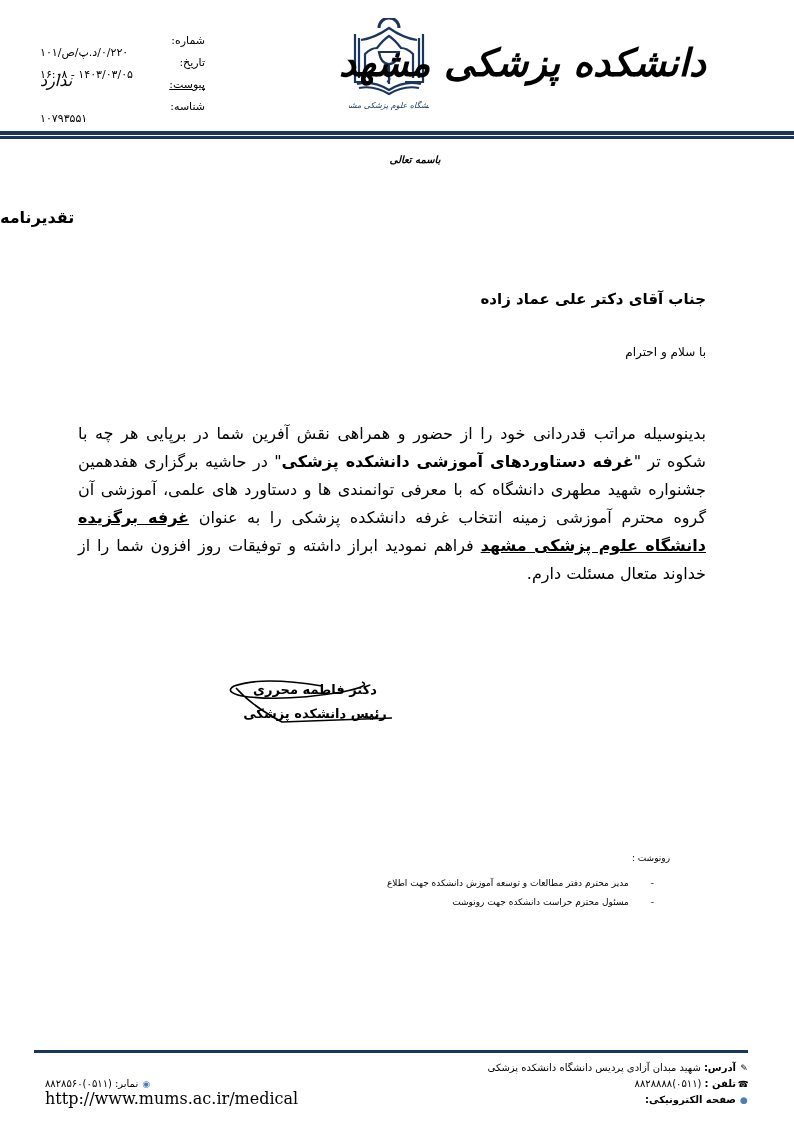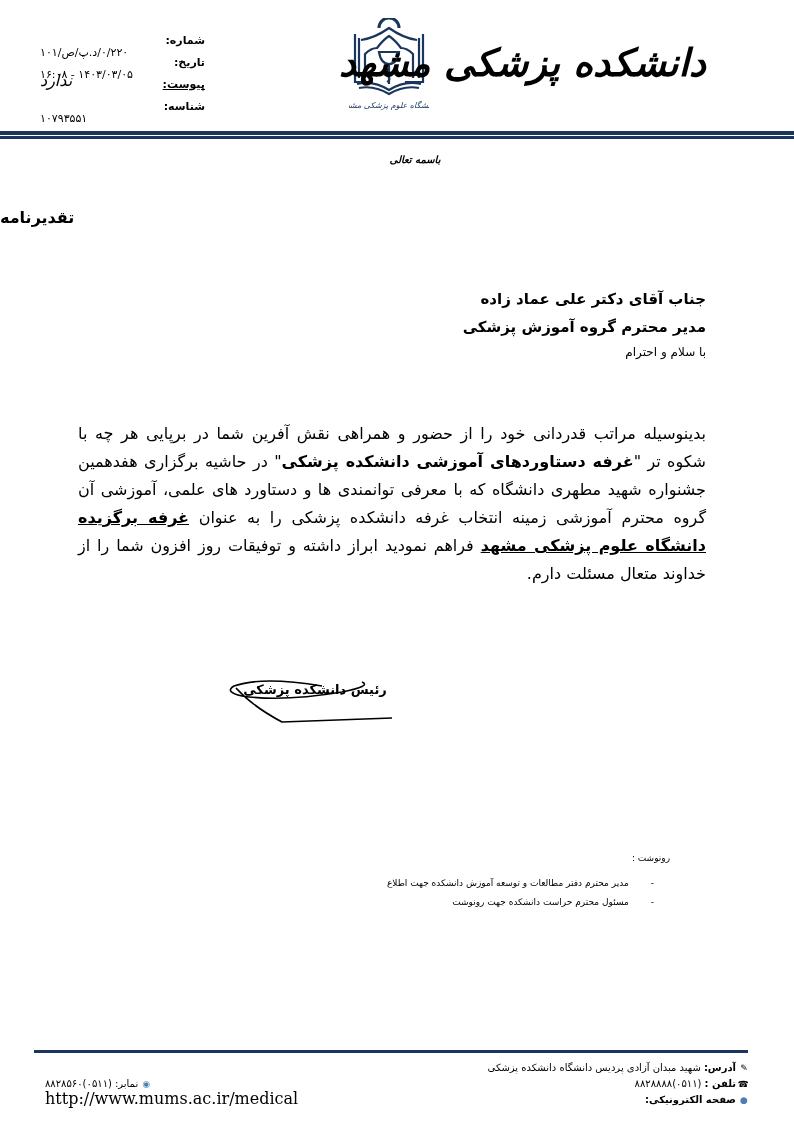--- a/index.html
+++ b/index.html
@@ -6,21 +6,21 @@
     body {
       width: 794px; height: 1123px; position: relative; overflow: hidden;
       font-family: "DejaVu Sans", sans-serif; color: #000;
     }
     .abs { position: absolute; }
     .rtl { direction: rtl; unicode-bidi: embed; }
 
     
     .meta { left: 40px; top: 30px; width: 165px; font-size: 11px; line-height: 22px; }
     .meta-row { display: flex; justify-content: space-between; direction: rtl; height: 22px; }
-    .meta-row .lbl { font-weight: bold; margin-left: 20px; }
+    .meta-row .lbl { font-weight: normal; margin-left: 20px; }
     .meta-row .lbl.u { text-decoration: underline; }
     .meta-row .val { direction: rtl; margin-top: 12px; }
     .meta-row.small .val { font-size: 16px; margin-top: -4px; font-style: italic; }
 
     
     .logo { left: 349px; top: 18px; width: 80px; height: 100px; }
 
     
     .brand { right: 88px; top: 40px; font-family: "DejaVu Serif", serif; font-size: 38px; font-weight: bold; font-style: italic; letter-spacing: -1px; }
 
@@ -103,33 +103,33 @@
 <div class="abs brand rtl">دانشکده پزشکی مشهد</div>
 
 <div class="abs rule1"></div>
 <div class="abs rule2"></div>
 
 <div class="abs bismillah rtl">باسمه تعالی</div>
 <div class="abs title rtl">تقدیرنامه</div>
 
 <div class="abs addressee rtl">
   <div>جناب آقای دکتر  علی عماد زاده</div>
-  <div>مدیر محترم گروه آموزش پزشکی</div>
 </div>
 
 <div class="abs greeting rtl">با سلام و احترام</div>
 
 <div class="abs body-text rtl">
   <span>بدینوسیله مراتب قدردانی خود را از حضور و همراهی نقش آفرین شما در برپایی هر چه با شکوه تر "</span><b>غرفه دستاوردهای آموزشی دانشکده پزشکی</b><span>" در حاشیه برگزاری هفدهمین جشنواره شهید مطهری دانشگاه که با معرفی توانمندی ها و دستاورد های علمی، آموزشی آن گروه محترم آموزشی زمینه انتخاب غرفه دانشکده پزشکی را به عنوان </span><span class="ul">غرفه برگزیده دانشگاه علوم پزشکی مشهد</span><span> فراهم نمودید ابراز داشته و توفیقات روز افزون شما را از خداوند متعال مسئلت دارم.</span>
 </div>
 
 <svg class="abs sig-scribble" viewBox="0 0 175 62">
   <path d="M100 14 Q40 4 12 14 Q2 20 20 24 Q60 30 120 20 Q150 14 140 10 M14 16 Q30 34 60 50 L170 46" fill="none" stroke="#000" stroke-width="1.6"></path>
 </svg>
 <div class="abs signature rtl">
+  <div>دکتر فاطمه محرری</div>
   <div>رئیس دانشکده پزشکی</div>
 </div>
 
 <div class="abs cc-title rtl">رونوشت :</div>
 <div class="abs cc-list rtl">
   <div class="cc-item">
     <span>-</span>
     <span>مدیر محترم دفتر مطالعات و توسعه آموزش دانشکده جهت اطلاع</span>
   </div>
   <div class="cc-item">

